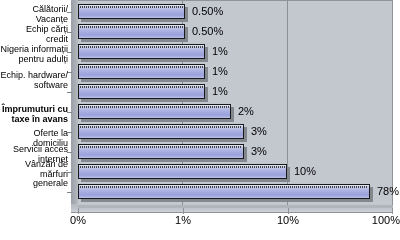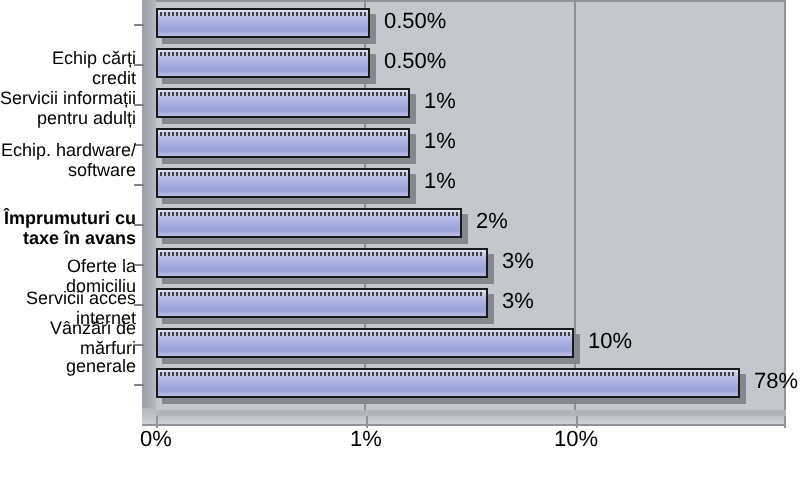--- a/index.html
+++ b/index.html
@@ -163,41 +163,43 @@
 <div id="chart-root">
 
   <div class="plot-shadow-left"></div>
   <div class="plot-shadow-bottom"></div>
   <div class="plot-area"></div>
   <div class="plot-floor"></div>
 
   <div class="gridline" style="left:182px;"></div>
   <div class="gridline" style="left:287px;"></div>
 
+  <div class="cat-label" style="top:5px;">Călătorii/
+Vacanțe</div>
   <div class="tick-left" style="top:12px;"></div>
   <div class="row" style="top:4px;">
     <div class="bar-wrap" style="width:107px;">
       <div class="bar-shadow" style="width:107px;"></div>
       <div class="bar" style="width:107px;"></div>
     </div>
     <div class="value-label" style="left:114px;">0.50%</div>
   </div>
 
   <div class="cat-label" style="top:25px;">Echip cărți
 credit</div>
   <div class="tick-left" style="top:32px;"></div>
   <div class="row" style="top:24px;">
     <div class="bar-wrap" style="width:107px;">
       <div class="bar-shadow" style="width:107px;"></div>
       <div class="bar" style="width:107px;"></div>
     </div>
     <div class="value-label" style="left:114px;">0.50%</div>
   </div>
 
-  <div class="cat-label" style="top:45px;">Servicii informații
+  <div class="cat-label" style="top:45px;">Nigeria informații
 pentru adulți</div>
   <div class="tick-left" style="top:52px;"></div>
   <div class="row" style="top:44px;">
     <div class="bar-wrap" style="width:127px;">
       <div class="bar-shadow" style="width:127px;"></div>
       <div class="bar" style="width:127px;"></div>
     </div>
     <div class="value-label" style="left:134px;">1%</div>
   </div>
 
@@ -277,14 +279,15 @@
   <div class="axis-line"></div>
 
   <div class="axis-tick" style="left:78px;"></div>
   <div class="axis-tick" style="left:183px;"></div>
   <div class="axis-tick" style="left:288px;"></div>
   <div class="axis-tick" style="left:392px;"></div>
 
   <div class="axis-label" style="left:58px;  width:40px;">0%</div>
   <div class="axis-label" style="left:163px; width:40px;">1%</div>
   <div class="axis-label" style="left:268px; width:40px;">10%</div>
+  <div class="axis-label" style="left:364px; width:36px; text-align:right;">100%</div>
 
 </div>
 
 </body></html>

